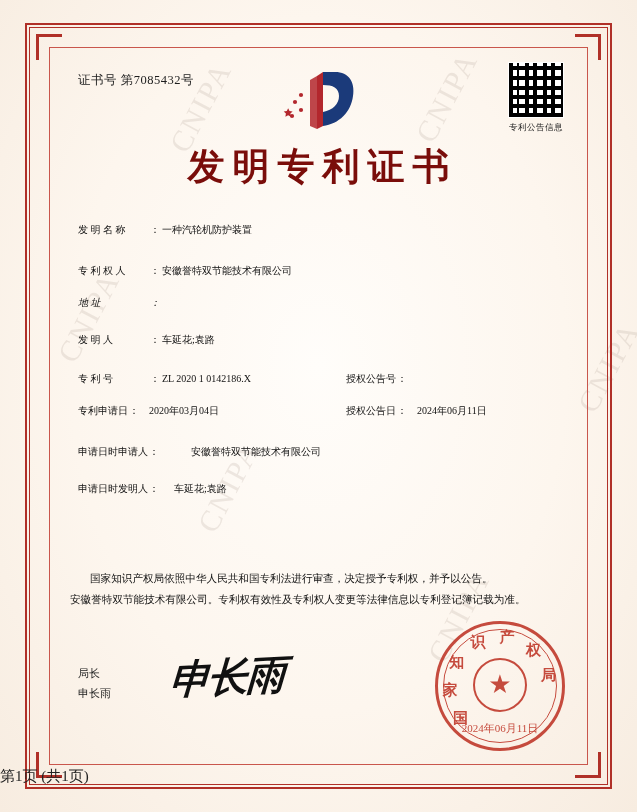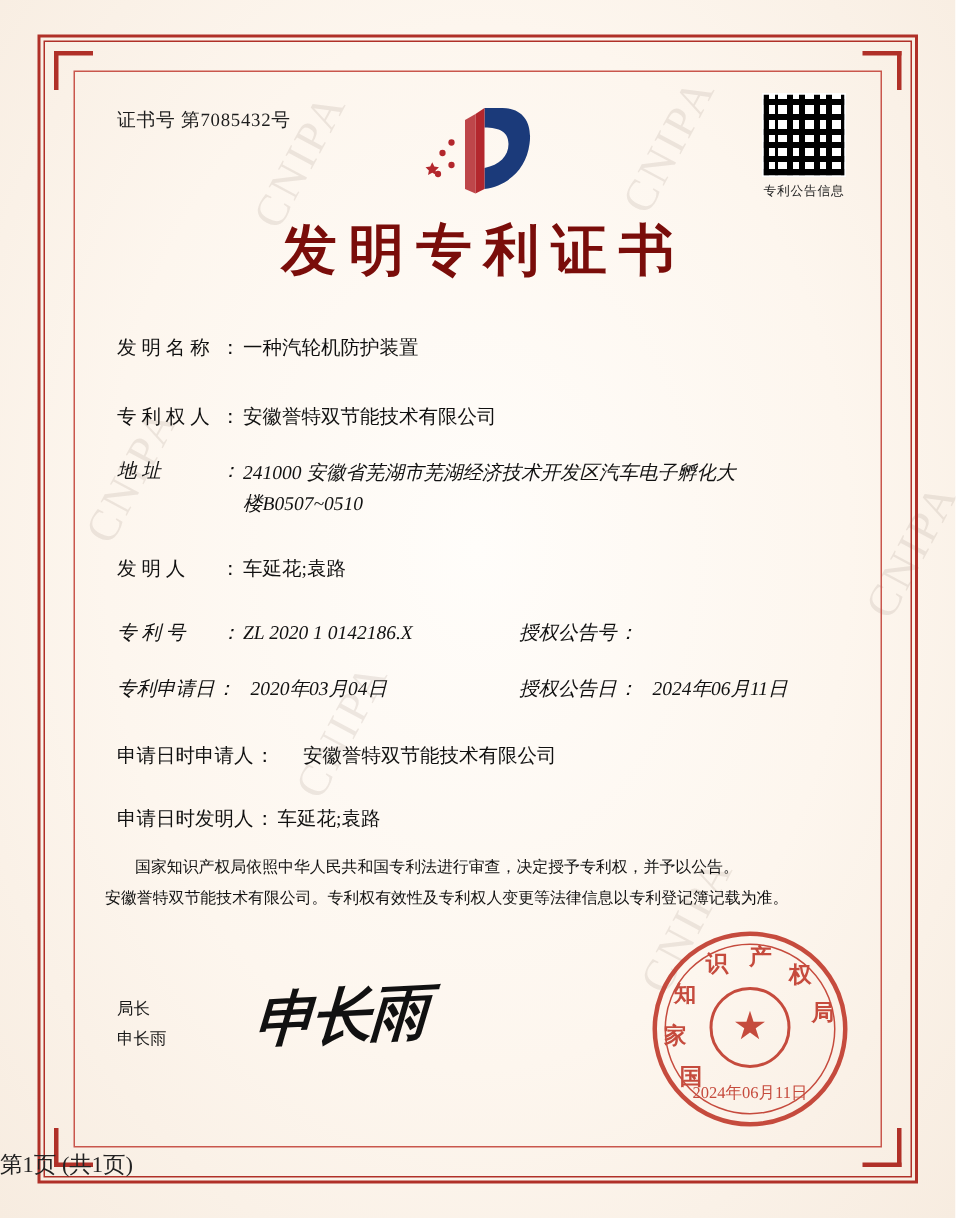--- a/index.html
+++ b/index.html
@@ -104,37 +104,37 @@
     letter-spacing: 8px;
     color: #7a0d0a;
     font-family: "DejaVu Serif", "Liberation Serif", serif;
     text-indent: 8px;
   }
 
   
   .fields {
     position: absolute;
     left: 78px; top: 222px; right: 78px;
-    font-size: 13px;
+    font-size: 10px;
     color: #111;
     line-height: 1.5;
   }
   .row { display: flex; align-items: flex-start; margin-bottom: 17px; }
   .lbl {
     flex: 0 0 84px;
     display: flex;
     justify-content: space-between;
     letter-spacing: 0;
     white-space: nowrap;
   }
   .lbl.wide { flex: 0 0 96px; display: block; }
   .colon { margin: 0 2px 0 1px; }
   .val { flex: 1 1 auto; }
   .val.l2 { line-height: 1.65; }
-  .two-col { display: flex; font-style: italic; }
+  .two-col { display: flex; }
   .two-col .cell { display: flex; }
   .two-col .cell.left { flex: 0 0 268px; }
   .two-col .cell.right { flex: 1 1 auto; }
   .lbl-r { flex: 0 0 auto; margin-right: 8px; white-space: nowrap; }
 
   
   .statement {
     position: absolute;
     left: 70px; right: 70px; top: 568px;
     font-size: 10.6px;
@@ -283,24 +283,20 @@
           <span class="colon">：</span>
       </div>
       <div class="val">安徽誉特双节能技术有限公司</div>
     </div>
 
     <div class="row" style="margin-bottom:22px;font-style:italic;">
       <div class="lbl">
         <span>地         址</span>
           <span class="colon">：</span>
       </div>
-      <div class="val l2">
-        <div>241000 安徽省芜湖市芜湖经济技术开发区汽车电子孵化大</div>
-        <div>楼B0507~0510</div>
-      </div>
     </div>
 
     <div class="row">
       <div class="lbl">
         <span>发 明 人</span>
           <span class="colon">：</span>
       </div>
       <div class="val">车延花;袁路</div>
     </div>
 

